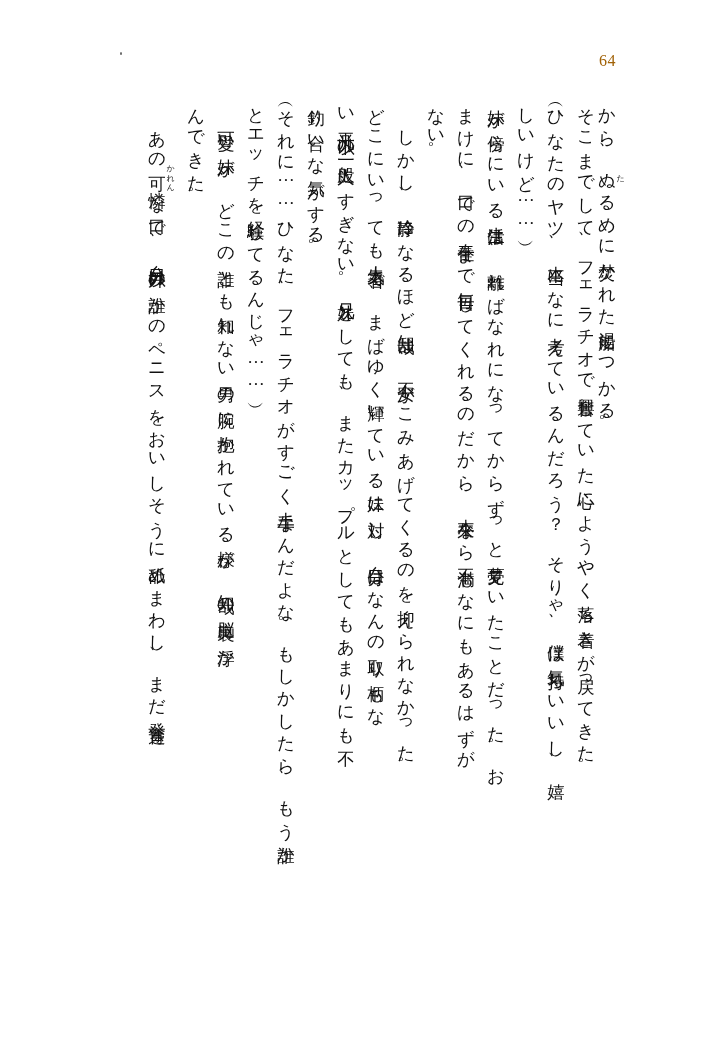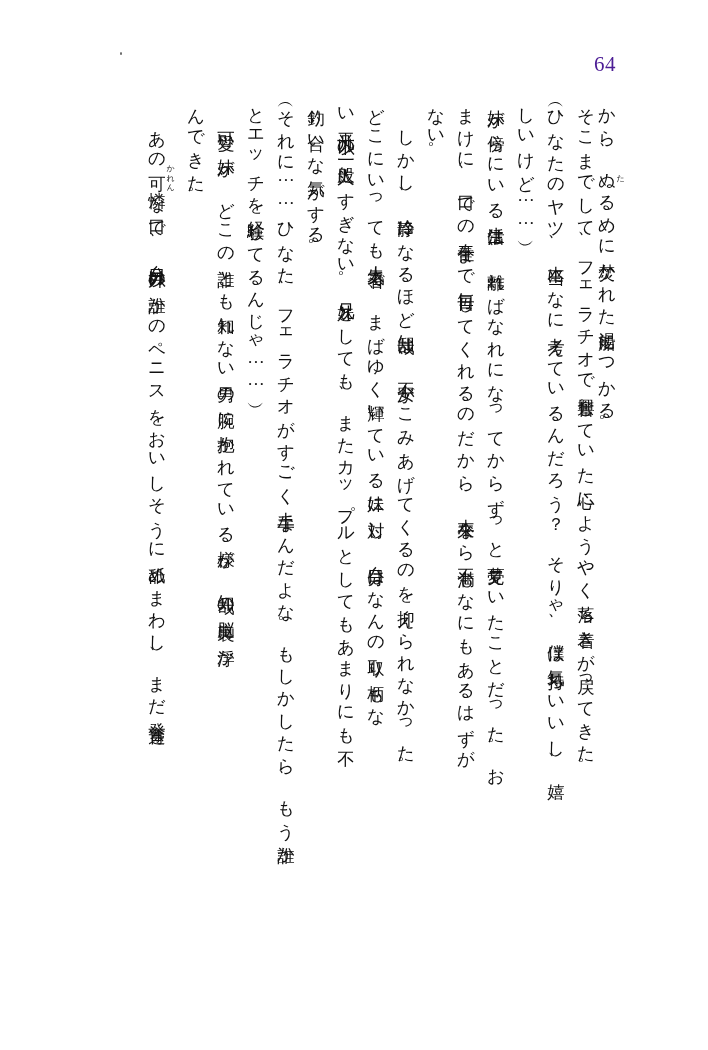--- a/index.html
+++ b/index.html
@@ -18,23 +18,23 @@
   .page {
     position: relative;
     width: 708px;
     height: 1050px;
     box-sizing: border-box;
   }
   .page-number {
     position: absolute;
     top: 52px;
     right: 92px;
-    font-size: 21px;
+    font-size: 16px;
     letter-spacing: 0.5px;
-    color: #4c1d95;
+    color: #a16207;
     font-family: "Liberation Serif", "DejaVu Serif", serif;
   }
   .text-block {
     position: absolute;
     top: 96px;
     right: 84px;
     left: 84px;
     height: 870px;
     display: flex;
     flex-direction: row-reverse;

